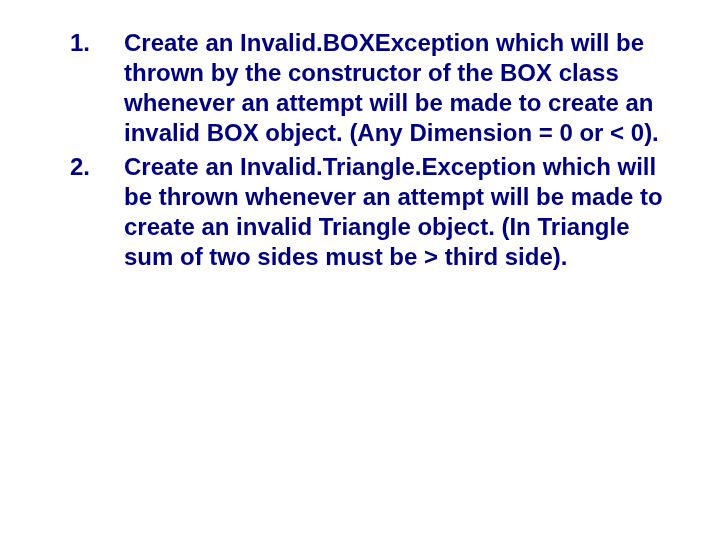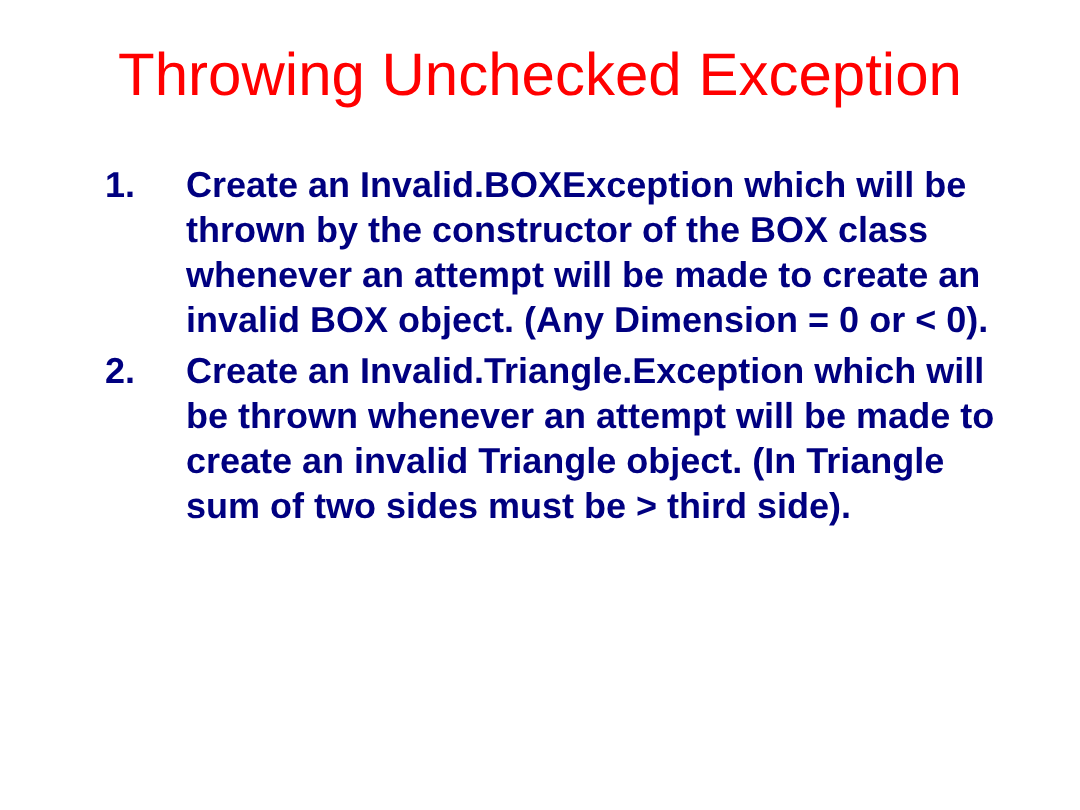--- a/index.html
+++ b/index.html
@@ -44,21 +44,20 @@
   .list li .num {
     position: absolute;
     left: -54px;
     top: 0;
   }
 </style>
 </head>
 <body>
 
 <div class="slide">
-  <h1 class="title">Throwing Unchecked Exception</h1>
   <ol class="list">
     <li>
       <span class="num">1.</span>
       <span>Create an Invalid.BOXException which will be thrown by the constructor of the BOX class whenever an attempt will be made to create an invalid BOX object. (Any Dimension = 0 or &lt; 0).</span>
     </li>
     <li>
       <span class="num">2.</span>
       <span>Create an Invalid.Triangle.Exception which will be thrown whenever an attempt will be made to create an invalid Triangle object. (In Triangle sum of two sides must be &gt; third side).</span>
     </li>
   </ol>

